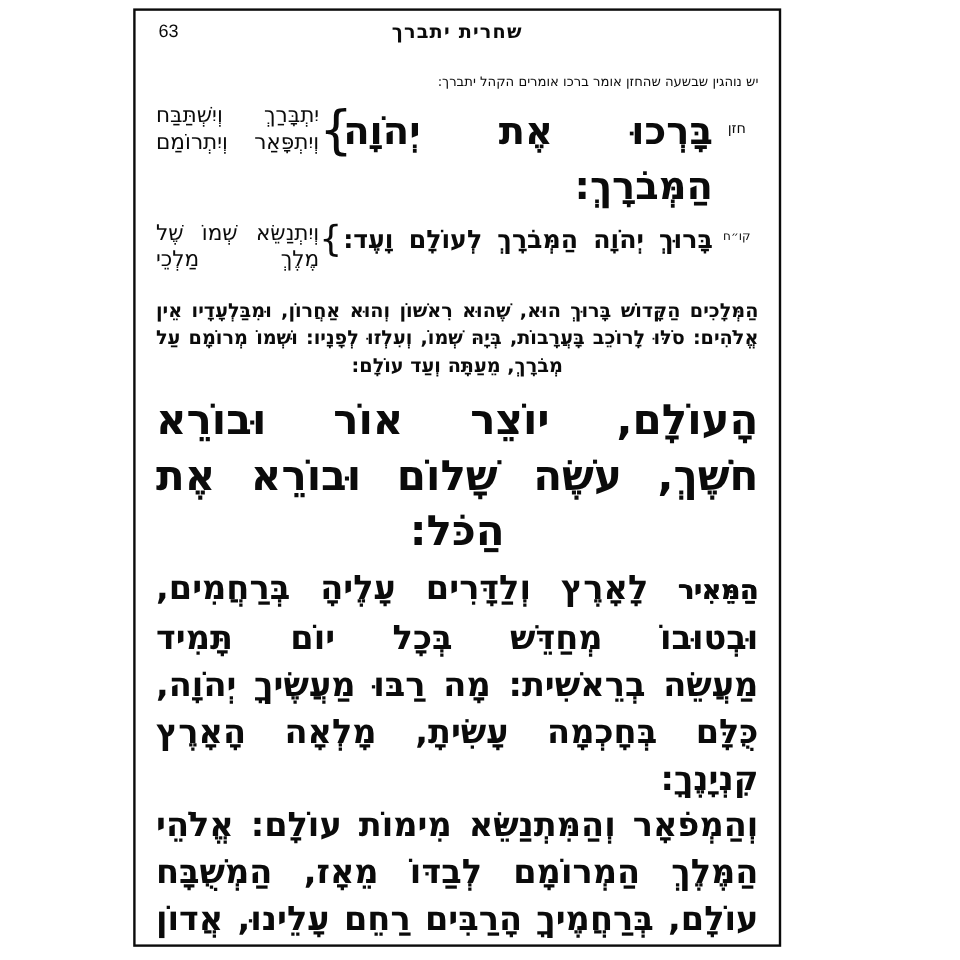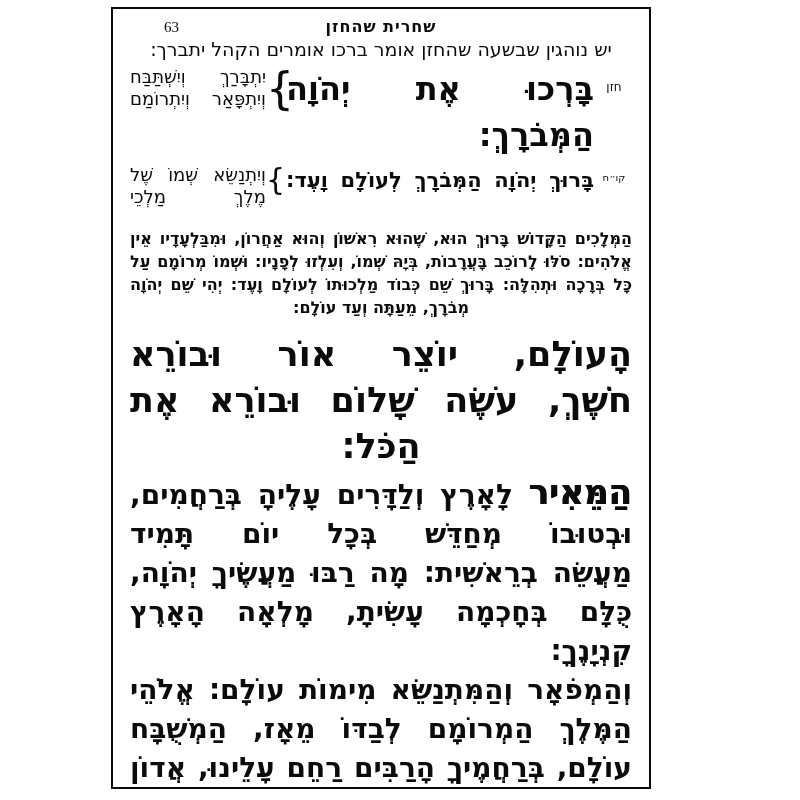--- a/index.html
+++ b/index.html
@@ -10,24 +10,24 @@
   .page-frame{
     position:absolute;left:111px;top:7px;width:540px;height:782px;
     background:#ffffff;border:2px solid #0b0b0b;box-sizing:border-box;
     padding:0 17px;overflow:hidden;direction:rtl;
   }
   
   .header{position:relative;height:26px;margin-top:5px;}
   .title{text-align:center;font-size:16px;font-weight:bold;letter-spacing:1px;line-height:26px;}
   .page-number{
     position:absolute;left:2px;top:1px;font-size:15px;direction:ltr;
-    font-family:Liberation Serif, serif;line-height:24px;margin-left:32px;
+    font-family:Liberation Sans, sans-serif;line-height:24px;
   }
   
-  .instruction{margin-top:0;text-align:center;font-size:19px;line-height:18px;}
+  .instruction{margin-top:20px;text-align:right;font-size:11px;line-height:18px;}
   
   .barchu{margin-top:8px;}
   .b-row{display:flex;align-items:flex-start;}
   .b-row2{margin-top:6px;}
   .b-label{flex:none;width:36px;text-align:center;font-size:12px;padding-top:14px;}
   .b-label2{font-size:10px;padding-top:8px;}
   .b-main{flex:1;font-weight:bold;text-align:justify;text-align-last:justify;padding:0 2px;}
   .b-main1{font-size:32px;line-height:46px;}
   .b-main2{font-size:21px;line-height:32px;}
   .b-brace{flex:none;width:18px;text-align:center;direction:ltr;font-weight:normal;}
@@ -35,33 +35,33 @@
   .b-brace2{font-size:30px;line-height:32px;}
   .b-side{flex:none;width:136px;font-size:18px;line-height:22px;}
   .b-side .s-line{text-align:justify;text-align-last:justify;}
   
   .continuation{margin-top:19px;font-size:16px;line-height:23px;font-weight:bold;}
   
   .blessing{margin-top:12px;font-size:35px;line-height:46px;font-weight:bold;}
   .blessing .lead{font-size:42px;}
   
   .hameir{margin-top:4px;font-size:28px;line-height:39px;font-weight:bold;}
-  .hameir .lead{font-size:34px;text-shadow:0.35px 0 0 #0b0b0b,-0.35px 0 0 #0b0b0b;}
+  .hameir .lead{font-size:22px;text-shadow:0.35px 0 0 #0b0b0b,-0.35px 0 0 #0b0b0b;}
   
   .jline{text-align:justify;text-align-last:justify;}
   .cline{text-align:center;text-align-last:center;}
 </style>
 </head>
 <body>
 
 <div class="canvas">
   <div class="page-frame">
 
     <div class="header">
-      <div class="title">שחרית שהחזן</div>
+      <div class="title">שחרית יתברך</div>
       <div class="page-number">63</div>
     </div>
 
     <div class="instruction">יש נוהגין שבשעה שהחזן אומר ברכו אומרים הקהל יתברך:</div>
 
     <div class="barchu">
       <div class="b-row b-row1">
         <div class="b-label">חזן</div>
         <div class="b-main b-main1">בָּרְכוּ אֶת יְהֹוָה הַמְּבֹרָךְ:</div>
         <div class="b-brace b-brace1">{</div>
@@ -77,21 +77,20 @@
         <div class="b-side">
           <div class="s-line">וְיִתְנַשֵּׂא שְׁמוֹ שֶׁל</div>
           <div class="s-line">מֶלֶךְ מַלְכֵי</div>
         </div>
       </div>
     </div>
 
     <div class="continuation">
       <div class="jline">הַמְּלָכִים הַקָּדוֹשׁ בָּרוּךְ הוּא, שֶׁהוּא רִאשׁוֹן וְהוּא אַחֲרוֹן, וּמִבַּלְעָדָיו אֵין</div>
       <div class="jline">אֱלֹהִים: סֹלּוּ לָרוֹכֵב בָּעֲרָבוֹת, בְּיָהּ שְׁמוֹ, וְעִלְזוּ לְפָנָיו: וּשְׁמוֹ מְרוֹמָם עַל</div>
-      <div class="jline">כָּל בְּרָכָה וּתְהִלָּה: בָּרוּךְ שֵׁם כְּבוֹד מַלְכוּתוֹ לְעוֹלָם וָעֶד: יְהִי שֵׁם יְהֹוָה</div>
       <div class="cline">מְבֹרָךְ, מֵעַתָּה וְעַד עוֹלָם:</div>
     </div>
 
     <div class="blessing">
       <div class="jline">הָעוֹלָם, יוֹצֵר אוֹר וּבוֹרֵא</div>
       <div class="jline">חֹשֶׁךְ, עֹשֶׂה שָׁלוֹם וּבוֹרֵא אֶת</div>
       <div class="cline">הַכֹּל:</div>
     </div>
 
     <div class="hameir">

